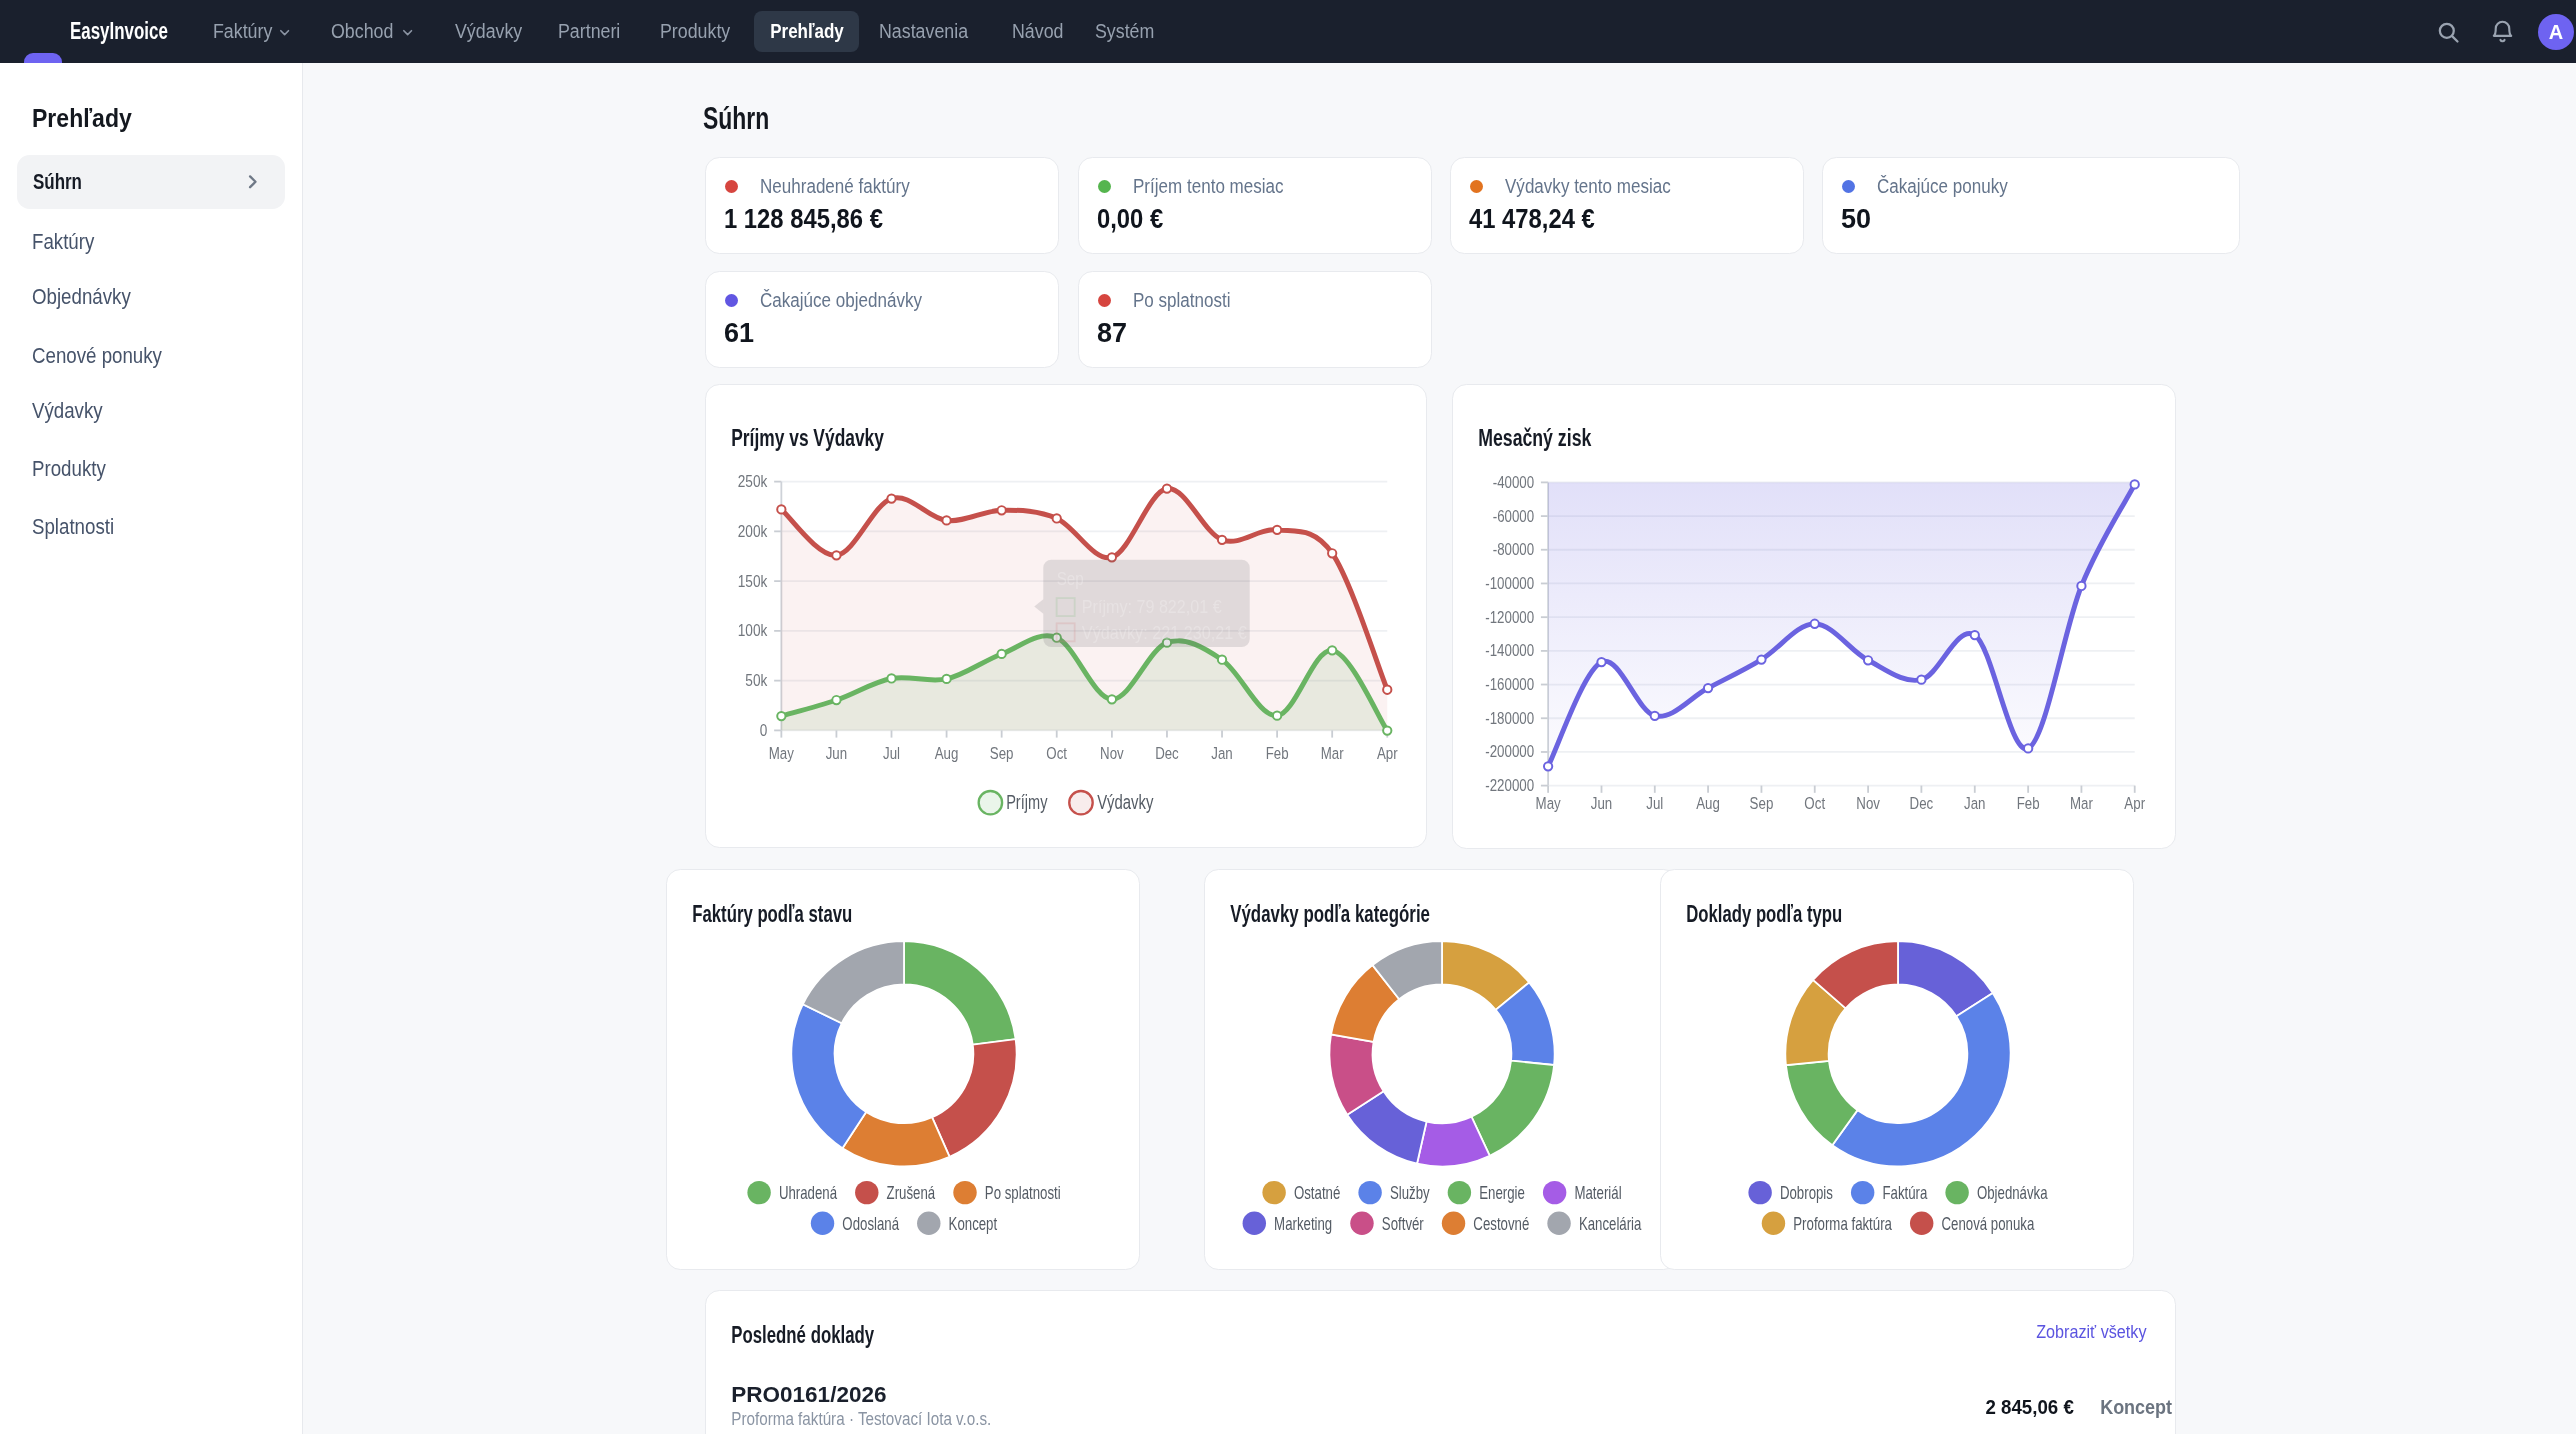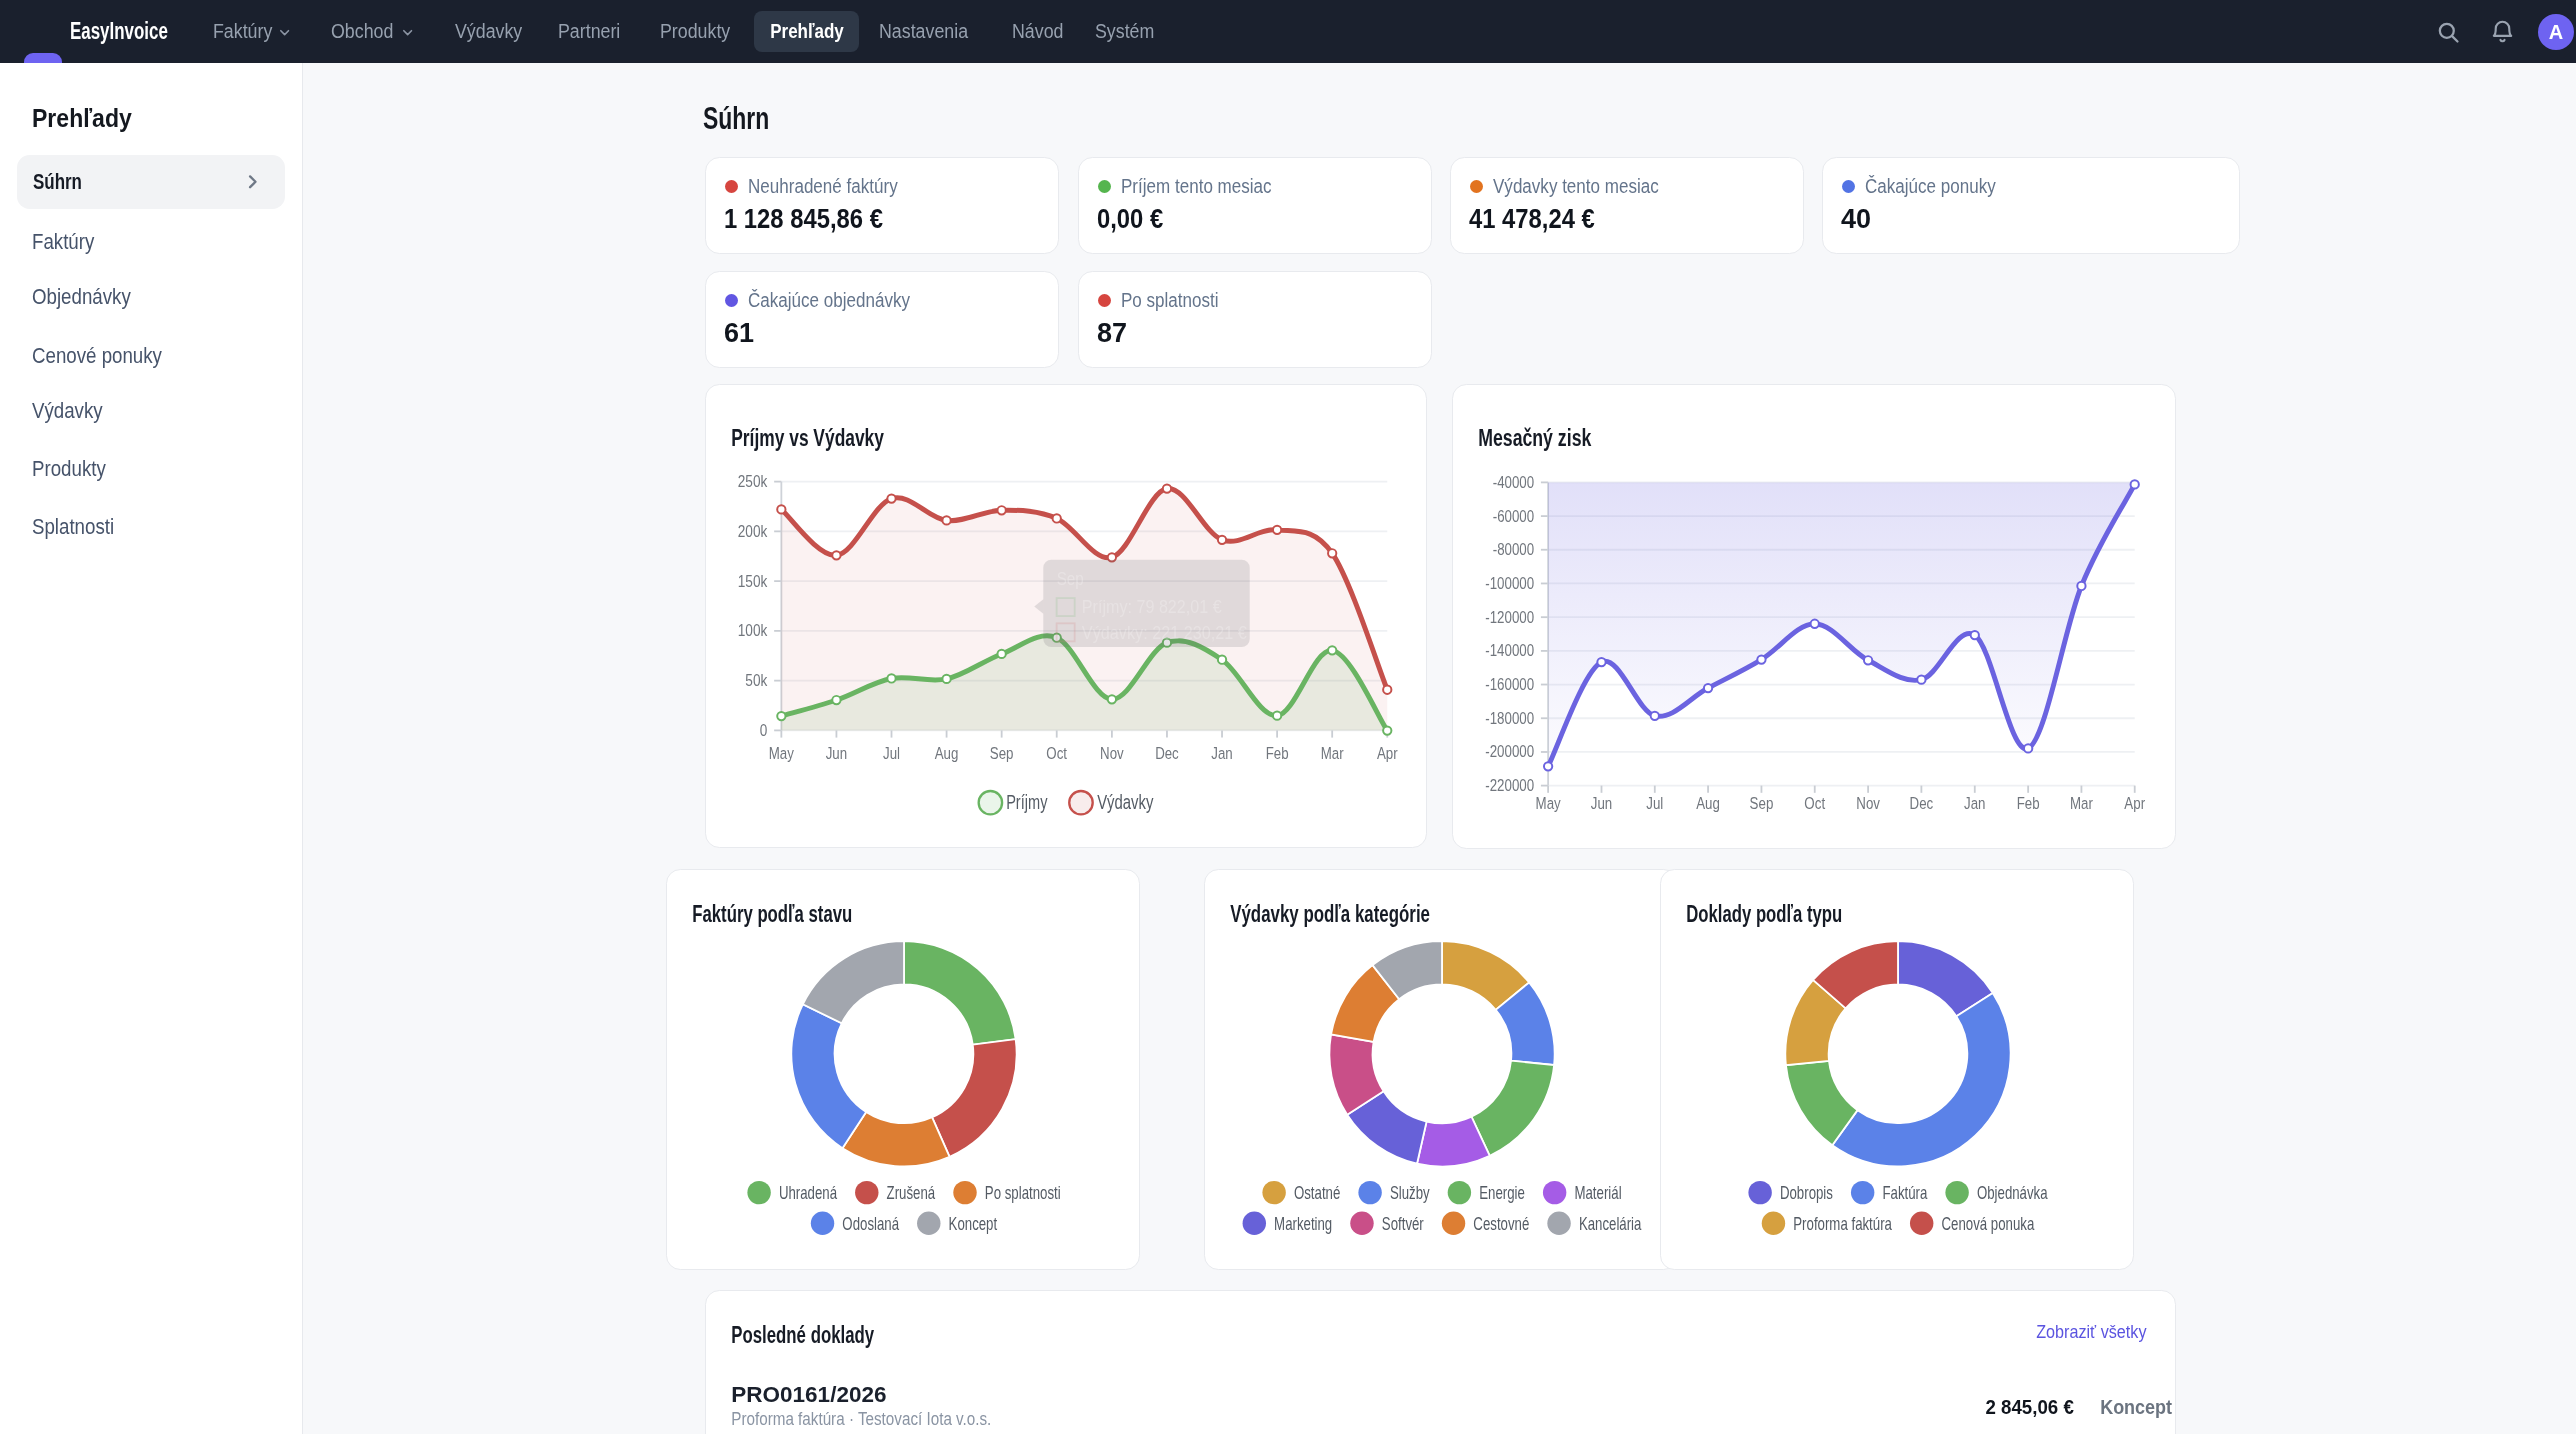--- a/index.html
+++ b/index.html
@@ -21,21 +21,21 @@
 .sxa { display:inline-block; transform:scaleX(0.785); transform-origin:0 50%; white-space:nowrap; }
 .sxh { display:inline-block; transform:scaleX(0.886); transform-origin:0 50%; white-space:nowrap; }
 .sxi { display:inline-block; transform:scaleX(0.866); transform-origin:0 50%; white-space:nowrap; }
 #sbactive { position:absolute; left:17px; top:92px; width:268px; height:54px; background:#f2f3f5; border-radius:12.6px; }
 #sbactive .lb { position:absolute; left:16px; top:14.4px; font-size:21.6px; font-weight:bold; color:#161b25; }
 #sbactive svg { position:absolute; right:21.6px; top:16px; }
 h1 { position:absolute; left:703px; top:101px; font-size:31px; font-weight:bold; color:#14181f; }
 .card { position:absolute; background:#fff; border:1.8px solid #e8eaee; border-radius:14.4px; }
 .kpirow { position:absolute; left:18.5px; top:17px; display:flex; align-items:center; }
 .dot { width:13.5px; height:13.5px; border-radius:50%; display:inline-block; flex:none; }
-.kpilabel { margin-left:10px; font-size:20px; color:#64748b; }
+.kpilabel { margin-left:22px; font-size:20px; color:#64748b; }
 .kpival { position:absolute; left:18px; top:46px; font-size:27px; font-weight:bold; color:#10151d; transform-origin:0 50%; }
 #botcard { position:absolute; left:705px; top:1290px; width:1471px; height:189px; background:#fff; border:1.8px solid #e8eaee; border-radius:14.4px; }
 </style></head>
 <body>
 <div id="nav">
   <div id="logo"><span class="sx72">EI</span></div>
     <div id="brand"><span class="sxbrand">EasyInvoice</span></div>
   <div class="nl" style="left:213px"><span class="sx66">Faktúry</span></div>
     <svg style="position:absolute;left:277px;top:25px" width="15.3" height="15.3" viewBox="0 0 24 24" fill="none" stroke="#8b94a3" stroke-width="2.6" stroke-linecap="round" stroke-linejoin="round">
       <polyline points="6 9 12 15 18 9"></polyline>
@@ -98,21 +98,21 @@
       <span class="dot" style="background:#e2731f"></span>
       <span class="kpilabel"><span class="sx72">Výdavky tento mesiac</span></span>
     </div>
 <div class="kpival" style="transform:scaleX(0.882);">41 478,24 €</div>
   </div>
 <div class="card kpi" style="left:1822px;top:157px;width:418px;height:97px">
 <div class="kpirow">
       <span class="dot" style="background:#5273e4"></span>
       <span class="kpilabel"><span class="sx72">Čakajúce ponuky</span></span>
     </div>
-<div class="kpival" style="">40</div>
+<div class="kpival" style="">50</div>
   </div>
 <div class="card kpi" style="left:705px;top:271px;width:354px;height:97px">
 <div class="kpirow">
       <span class="dot" style="background:#6156e2"></span>
       <span class="kpilabel"><span class="sx72">Čakajúce objednávky</span></span>
     </div>
 <div class="kpival" style="">61</div>
   </div>
 <div class="card kpi" style="left:1078px;top:271px;width:354px;height:97px">
 <div class="kpirow">

